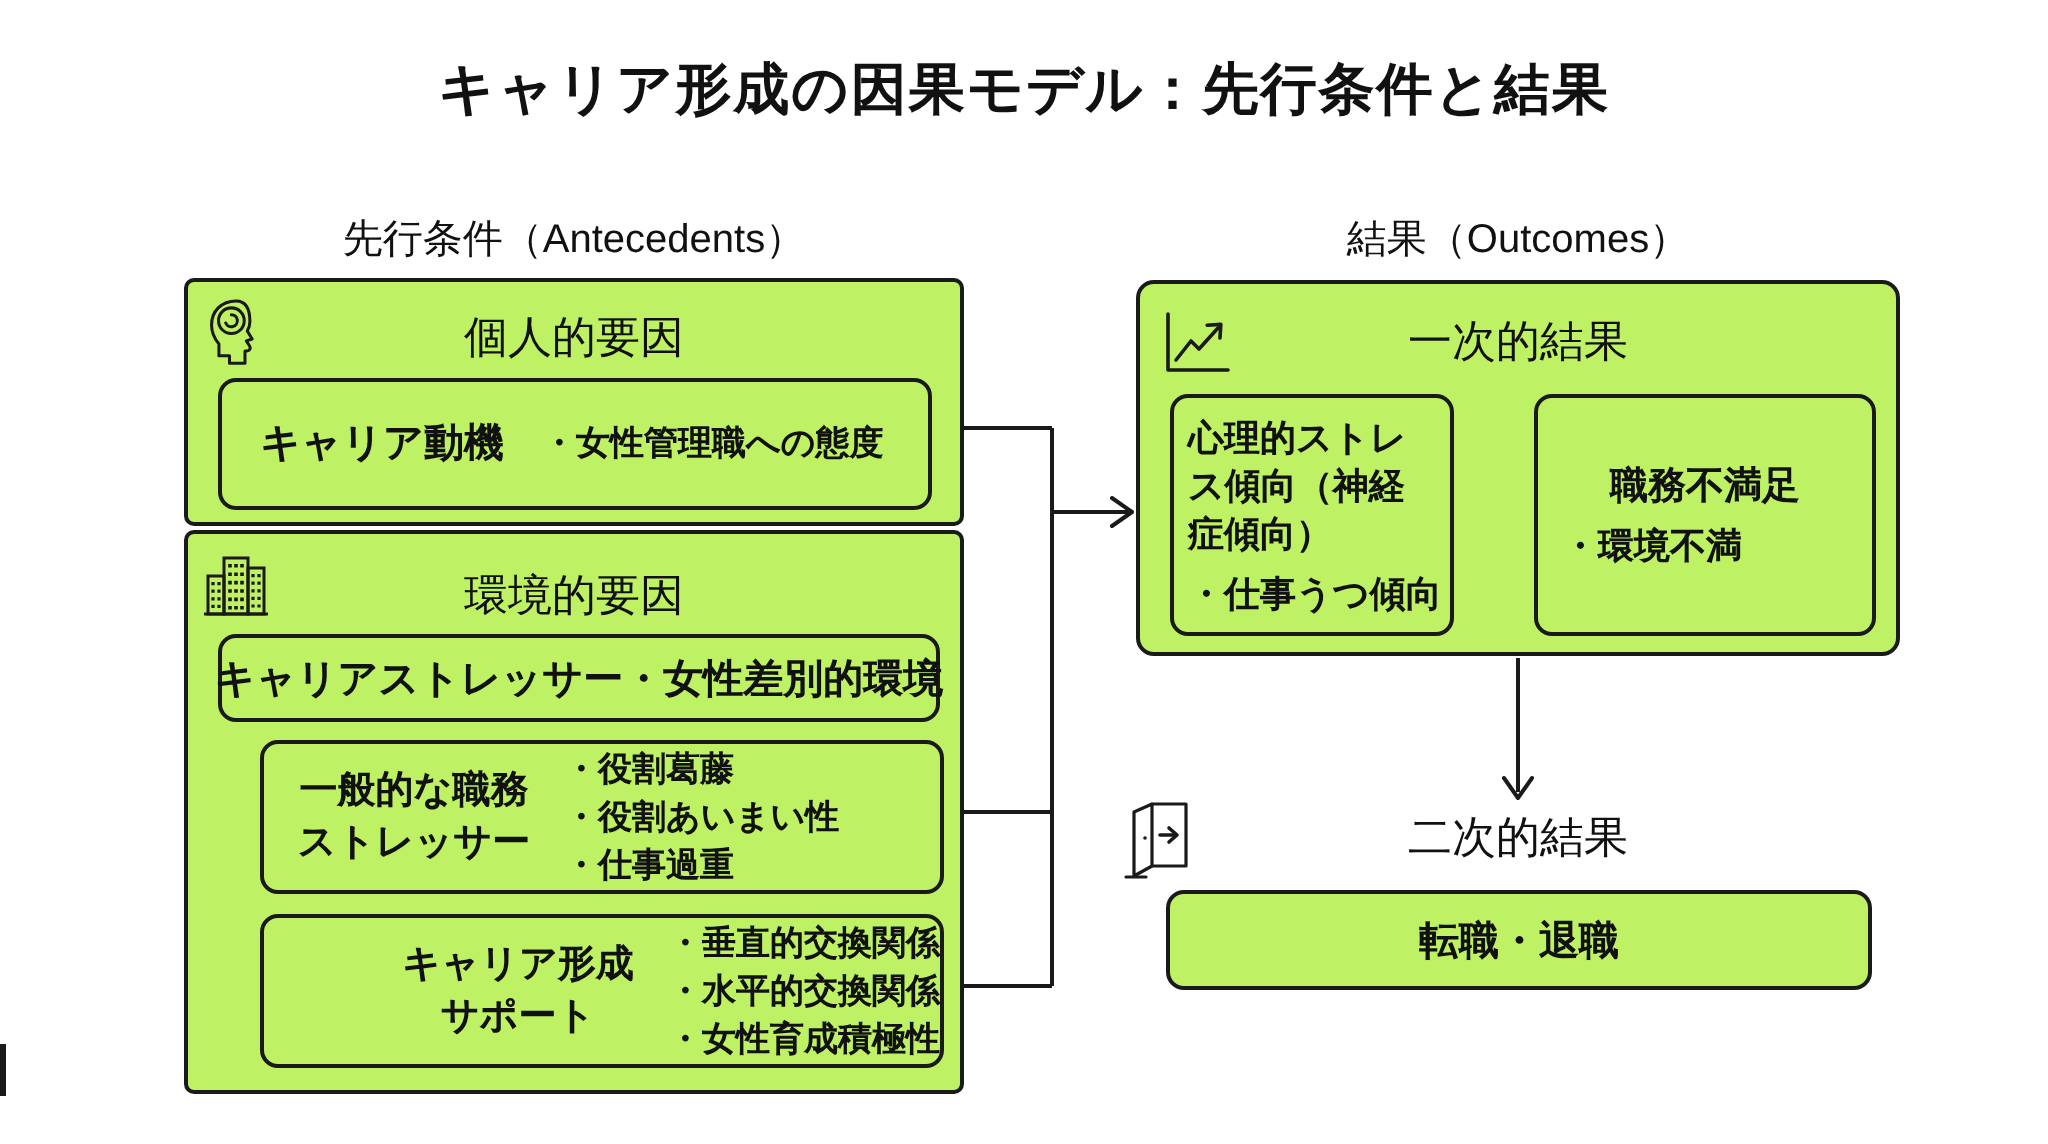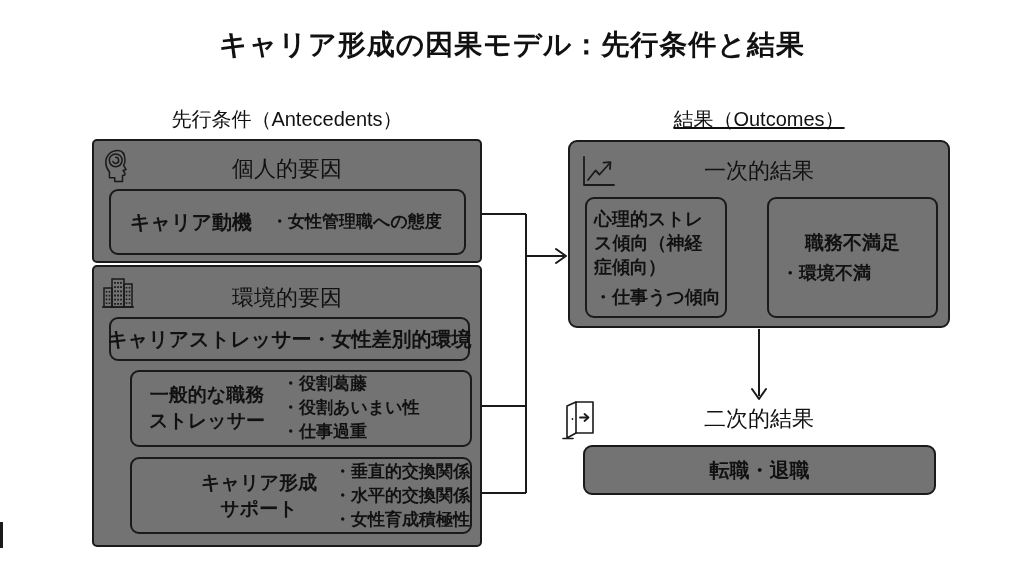--- a/index.html
+++ b/index.html
@@ -7,23 +7,23 @@
     position:relative;width:1024px;height:572px;background:#ffffff;overflow:hidden;
     font-family:"Liberation Sans","DejaVu Sans",sans-serif;color:#111;
   }
   .abs{position:absolute;}
   .title{
     top:26px;left:0;width:100%;text-align:center;
     font-size:28px;font-weight:700;letter-spacing:1px;
   }
   .col-header{font-size:20px;font-weight:500;text-align:center;}
   .hdr-left{top:106px;left:92px;width:390px;}
-  .hdr-right{top:106px;left:568px;width:382px;text-decoration:underline;}
+  .hdr-right{top:106px;left:568px;width:382px;}
 
-  .box{position:absolute;background:#737373;border:2px solid #1a1a1a;box-sizing:border-box;}
+  .box{position:absolute;background:#bef264;border:2px solid #1a1a1a;box-sizing:border-box;}
   .outer{border-radius:5px;}
   .rounded{border-radius:9px;}
 
   .box-title{position:absolute;left:0;width:100%;text-align:center;font-size:22px;font-weight:400;}
   .corner-icon{position:absolute;}
 
   .pair{display:flex;align-items:center;box-sizing:border-box;}
   .pair-label{flex:0 0 150px;text-align:center;font-size:19px;font-weight:700;
               white-space:pre-line;line-height:26px;}
   .bullets{font-size:17px;font-weight:700;line-height:24px;}
@@ -32,21 +32,21 @@
   .center-flex{display:flex;align-items:center;justify-content:center;}
 
   #personal-box{left:92px;top:139px;width:390px;height:124px;}
   #personal-title{top:13px;}
   #motivation-box{left:15px;top:48px;width:357px;height:66px;}
   #motivation-box .pair-label{flex:0 0 160px;font-size:20px;white-space:nowrap;}
 
   #env-box{left:92px;top:265px;width:390px;height:282px;}
   #env-title{top:16px;}
   #stressor-env-box{left:15px;top:50px;width:361px;height:44px;font-size:20px;font-weight:700;white-space:nowrap;}
-  #job-stressor-box{left:36px;top:103px;width:342px;height:77px;font-family:Liberation Mono, monospace;}
+  #job-stressor-box{left:36px;top:103px;width:342px;height:77px;}
   #career-support-box{left:36px;top:190px;width:342px;height:77px;justify-content:flex-end;}
 
   #primary-box{left:568px;top:140px;width:382px;height:188px;}
   #primary-title{top:14px;}
   #stress-box{left:15px;top:55px;width:142px;height:121px;padding:6px 7px;
               display:flex;flex-direction:column;justify-content:center;box-sizing:border-box;}
   #stress-box .wrap-text{font-size:18px;font-weight:700;line-height:24px;}
   #stress-box .bullets{margin-top:6px;font-size:18px;}
   #dissat-box{left:197px;top:55px;width:171px;height:121px;padding:6px 6px;
               display:flex;flex-direction:column;justify-content:center;box-sizing:border-box;}

